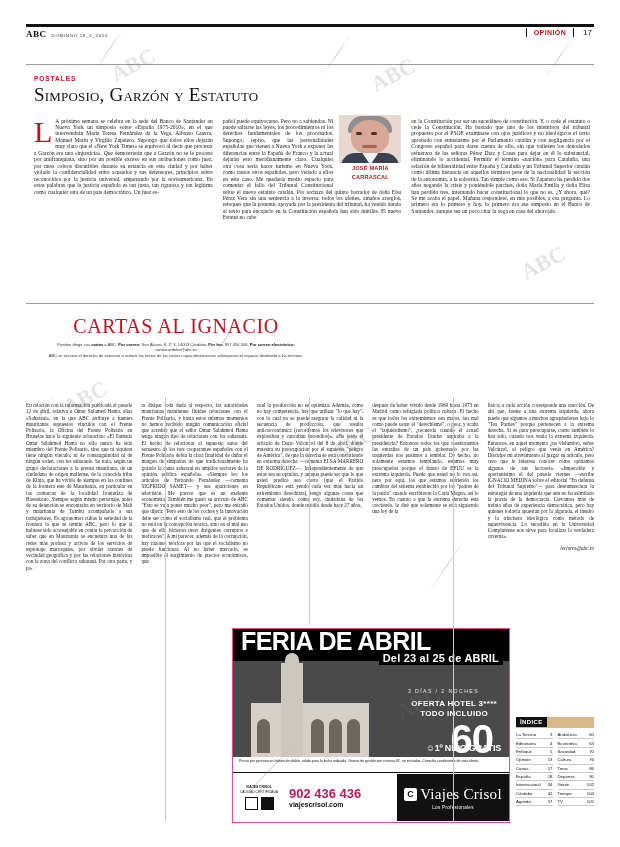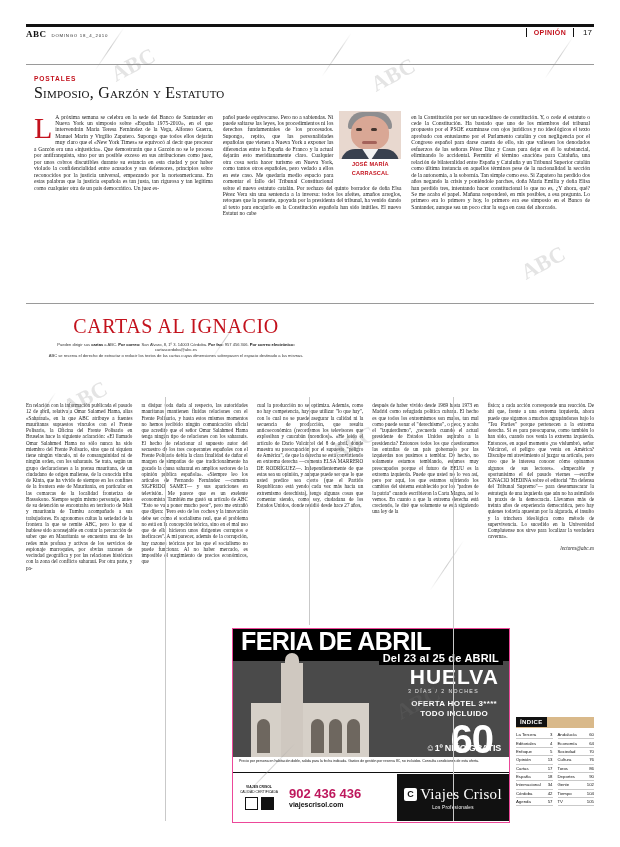--- a/index.html
+++ b/index.html
@@ -35,21 +35,21 @@
   .article{
     position:absolute;left:26px;top:64px;width:568px;height:240px;
     border-top:1px solid #9a9a9a;border-bottom:1px solid #9a9a9a;
     box-sizing:border-box;padding-top:6px;
   }
   .kicker{
     font-family:"Liberation Sans",sans-serif;font-weight:bold;font-size:6.6px;
     color:#c3121d;letter-spacing:.9px;margin:4px 0 2px 8px;
   }
   .headline{
-    font-family:"Liberation Serif",serif;font-size:16px;color:#111;
+    font-family:"Liberation Serif",serif;font-size:19px;color:#111;
     margin:0 0 6px 8px;letter-spacing:.2px;font-weight:normal;
     font-variant:small-caps;
   }
   .art-cols{display:flex;gap:10px;padding:0 4px 0 8px;}
   .art-col{width:272px;position:relative;}
   .bodytxt{
     font-size:5.55px;line-height:6.45px;text-align:justify;
     color:#1a1a1a;hyphens:auto;
   }
   .dropcap{
@@ -306,21 +306,20 @@
       <div class="ad-feria">FERIA DE ABRIL</div>
       <div class="bld">
         <div class="wing"></div>
         <div class="tower"></div>
         <div class="arc" style="left:6px;"></div>
         <div class="arc" style="left:60px;"></div>
         <div class="arc" style="left:78px;"></div>
         <div class="arc" style="left:96px;"></div>
       </div>
       <div class="ad-dates">Del 23 al 25 de ABRIL</div>
-      <div class="ad-city">HUELVA</div>
       <div class="ad-nights">3 DÍAS / 2 NOCHES</div>
       <div class="ad-offer">
         <div>OFERTA HOTEL 3****</div>
         <div>TODO INCLUIDO</div>
       </div>
       <div class="ad-price">60</div>
       <div class="ad-kid"><span>☺</span><span>1º NIÑO GRATIS</span></div>
     </div>
     <div class="ad-legal">Precio por persona en habitación doble, salida para la fecha indicada. Gastos de gestión por reserva 8€, no incluidos. Consulta condiciones de esta oferta.</div>
     <div class="ad-bottom">

